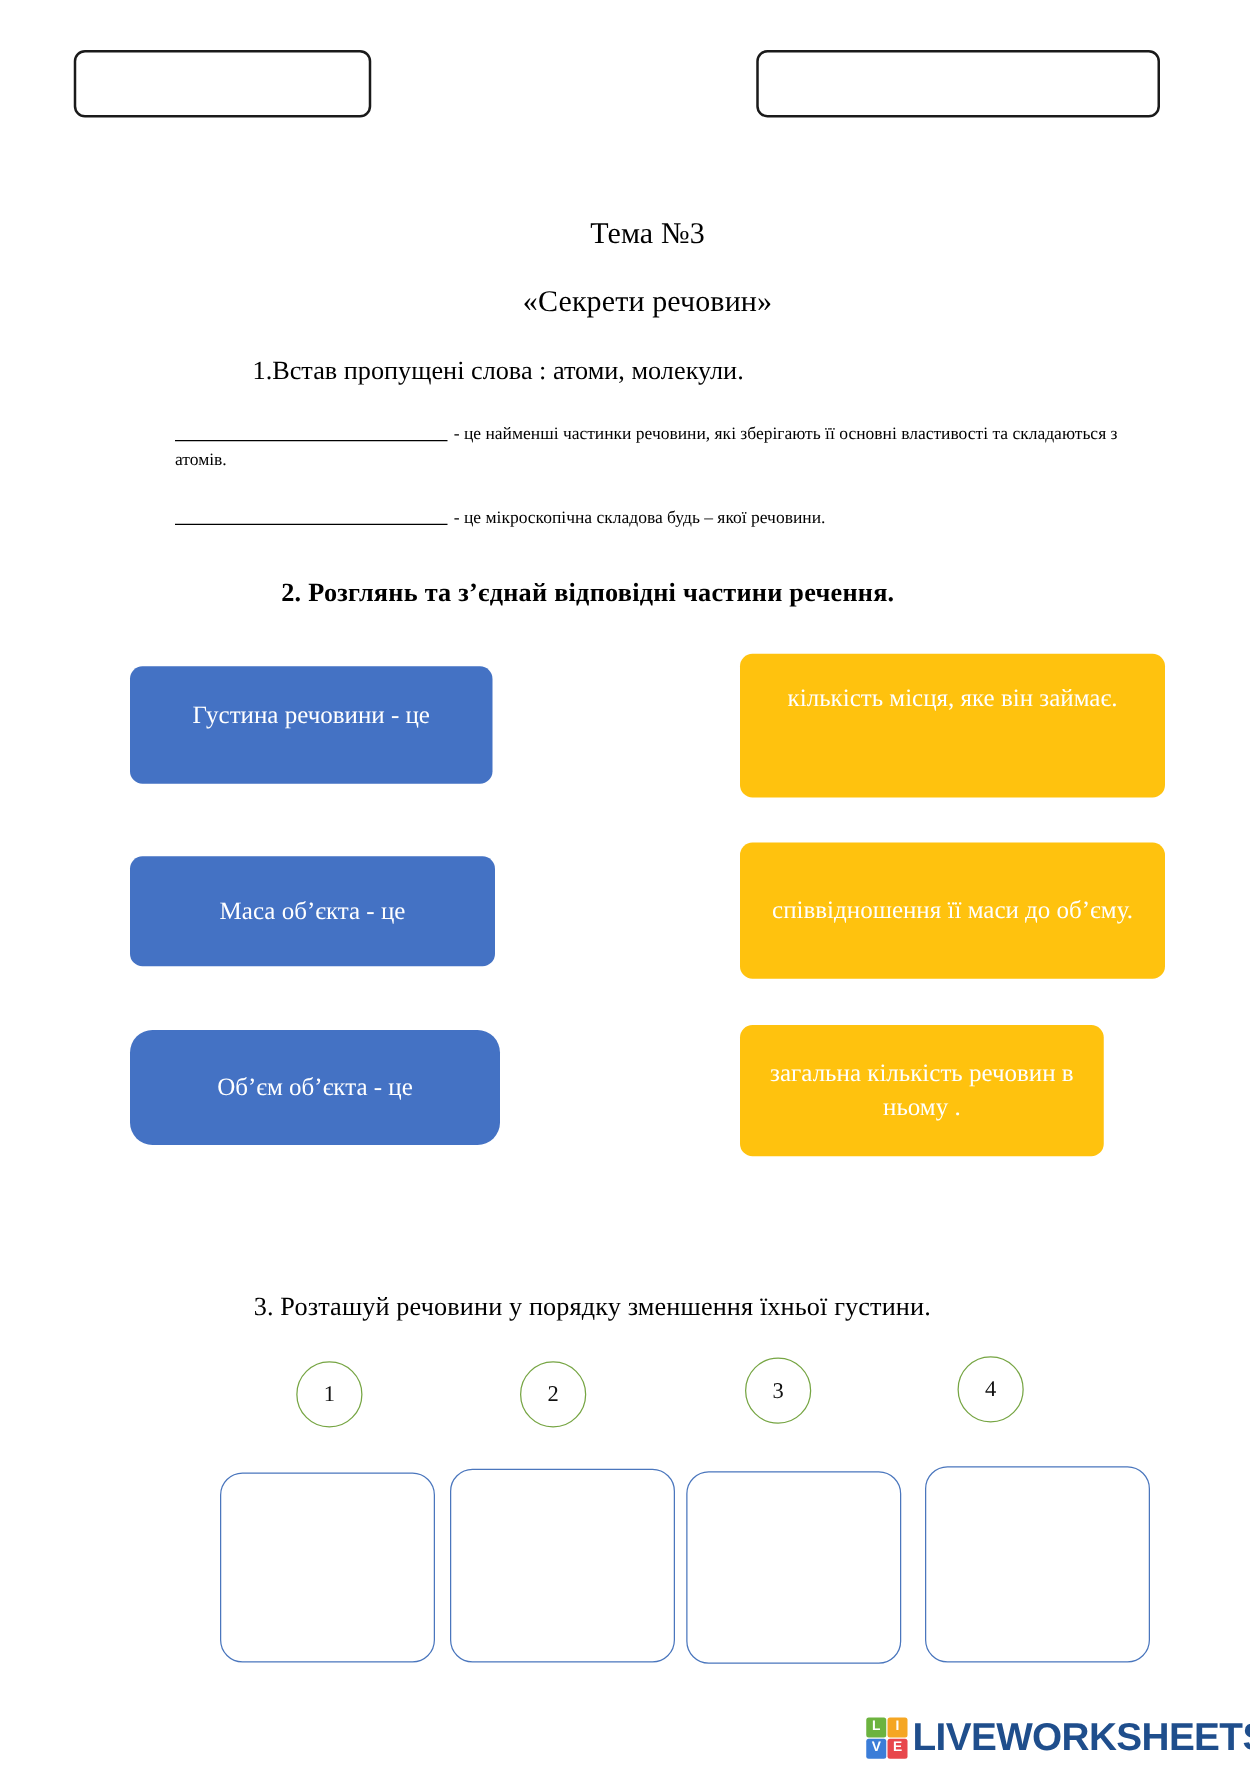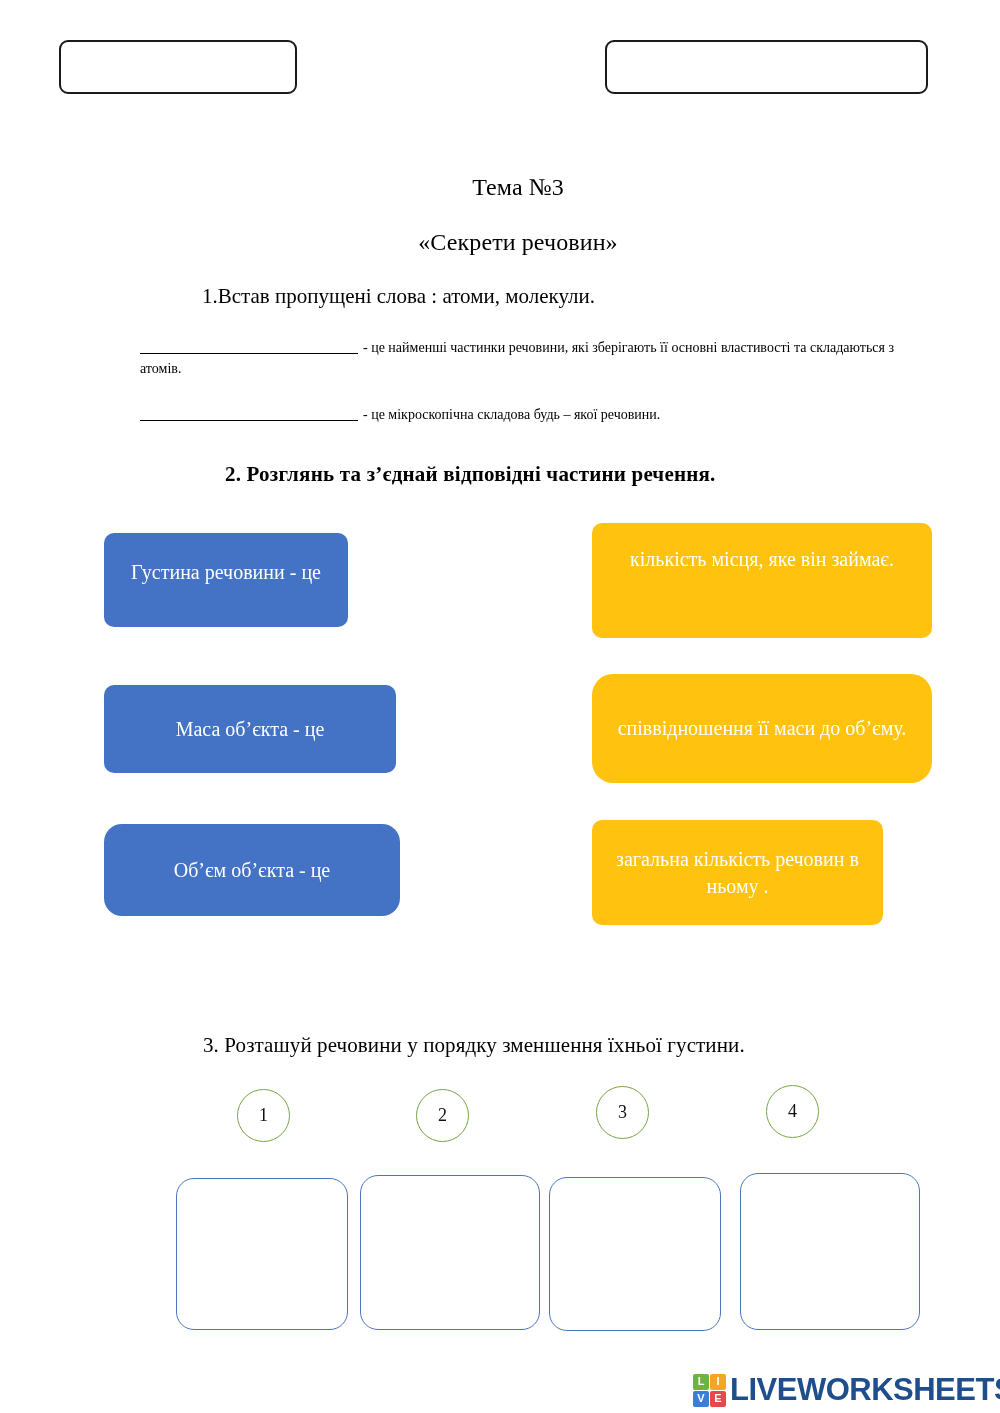--- a/index.html
+++ b/index.html
@@ -85,26 +85,26 @@
     font-size: 20px;
     line-height: 1.34;
     text-align: center;
     padding: 0 18px;
   }
   .match-box.blue   { background: #4472c4; }
   .match-box.yellow { background: #ffc20e; }
 
   .mb-text { display: block; width: 100%; }
 
-  #match-left-0  { left: 104px; top: 533px; width: 244px; height: 94px; align-items: flex-start; padding-top: 26px; }
+  #match-left-0  { left: 104px; top: 533px; width: 290px; height: 94px; align-items: flex-start; padding-top: 26px; }
   #match-left-1  { left: 104px; top: 685px; width: 292px; height: 88px; align-items: center; }
   #match-left-2  { left: 104px; top: 824px; width: 296px; height: 92px; align-items: center; border-radius: 18px; }
 
   #match-right-0 { left: 592px; top: 523px; width: 340px; height: 115px; align-items: flex-start; padding-top: 23px; }
-  #match-right-1 { left: 592px; top: 674px; width: 340px; height: 109px; align-items: center; border-radius: 21px; }
+  #match-right-1 { left: 592px; top: 674px; width: 340px; height: 109px; align-items: center; }
   #match-right-2 { left: 592px; top: 820px; width: 291px; height: 105px; align-items: center; }
 
   
   .task3-head {
     position: absolute;
     left: 203px;
     top: 1033px;
     font-size: 21px;
     letter-spacing: .1px;
   }

